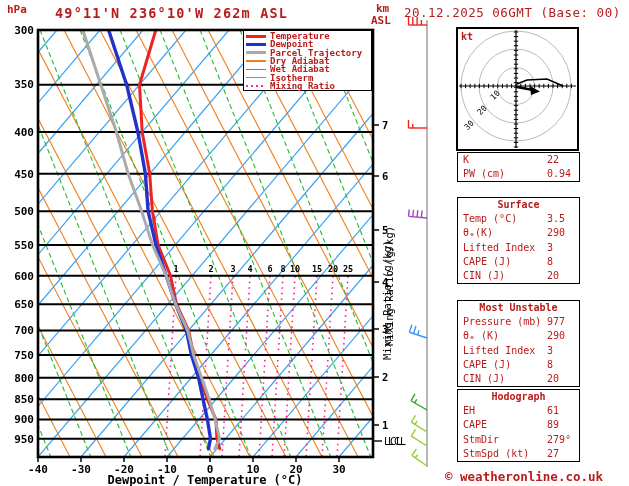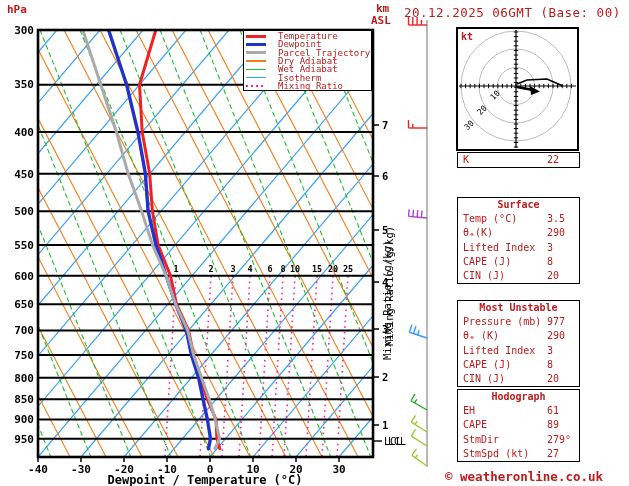--- a/index.html
+++ b/index.html
@@ -10,36 +10,37 @@
   #title{left:55px;top:5px;font-size:13.5px;font-weight:bold;letter-spacing:1.2px}
   #km-lab{left:376px;top:2px;font-size:11px;font-weight:bold}
   #asl-lab{left:371px;top:14px;font-size:11px;font-weight:bold}
   #date-lab{left:404px;top:5px;font-size:12.5px;font-weight:normal;letter-spacing:0.5px}
   #kt-lab{left:461px;top:31px;font-size:10px;font-weight:bold}
   #footer{left:445px;top:469px;font-size:12.5px;font-weight:bold}
   #sk{position:absolute;left:0;top:0}
   svg text{font-family:"DejaVu Sans Mono","Liberation Mono",monospace;fill:#000}
   #legend{position:absolute;left:243px;top:30px;width:129px;height:61px;border:1.8px solid #000;
           background:#fff;box-sizing:border-box;padding:1px 0 0 2px;z-index:5}
-  .lrow{display:flex;align-items:center;height:8.3px;font-size:9px;font-weight:normal;gap:12px}
+  .lrow{display:flex;align-items:center;height:8.3px;font-size:9px;font-weight:bold;gap:4px}
   .lsw{width:20px;flex:0 0 20px}
   .tbox{position:absolute;left:457px;width:123px;border:1.6px solid #000;background:#fff;
         box-sizing:border-box;font-size:10px;line-height:14.2px;z-index:5}
   .t0{top:152px}.t1{top:197px}.t2{top:300px}.t3{top:389px}
   .thead{text-align:center;font-weight:bold}
   .trow{display:flex;padding-left:5px}
   .tl{flex:0 0 84px;overflow:hidden}
   .tv{flex:1}
 </style>
 </head>
 <body>
 
 <div id="app">
 
   <span class="abs" id="hpa-lab">hPa</span>
+  <span class="abs" id="title">49°11'N 236°10'W 262m ASL</span>
   <span class="abs" id="km-lab">km</span>
   <span class="abs" id="asl-lab">ASL</span>
   <span class="abs" id="date-lab">20.12.2025 06GMT (Base: 00)</span>
 
   <svg id="sk" width="629" height="486">
       <defs>
         <clipPath id="pc">
           <rect x="38" y="30" width="335" height="427"></rect>
         </clipPath>
         <clipPath id="hc">
@@ -334,20 +335,24 @@
       </div>
   </div>
 
   <span class="abs" id="kt-lab">kt</span>
 
   <div class="tbox t0">
       <div class="trow">
         <span class="tl">K</span>
         <span class="tv">22</span>
       </div>
+      <div class="trow">
+        <span class="tl">PW (cm)</span>
+        <span class="tv">0.94</span>
+      </div>
     </div>
   <div class="tbox t1">
       <div class="thead">Surface</div>
       <div class="trow">
         <span class="tl">Temp (°C)</span>
         <span class="tv">3.5</span>
       </div>
       <div class="trow">
         <span class="tl">θₑ(K)</span>
         <span class="tv">290</span>

